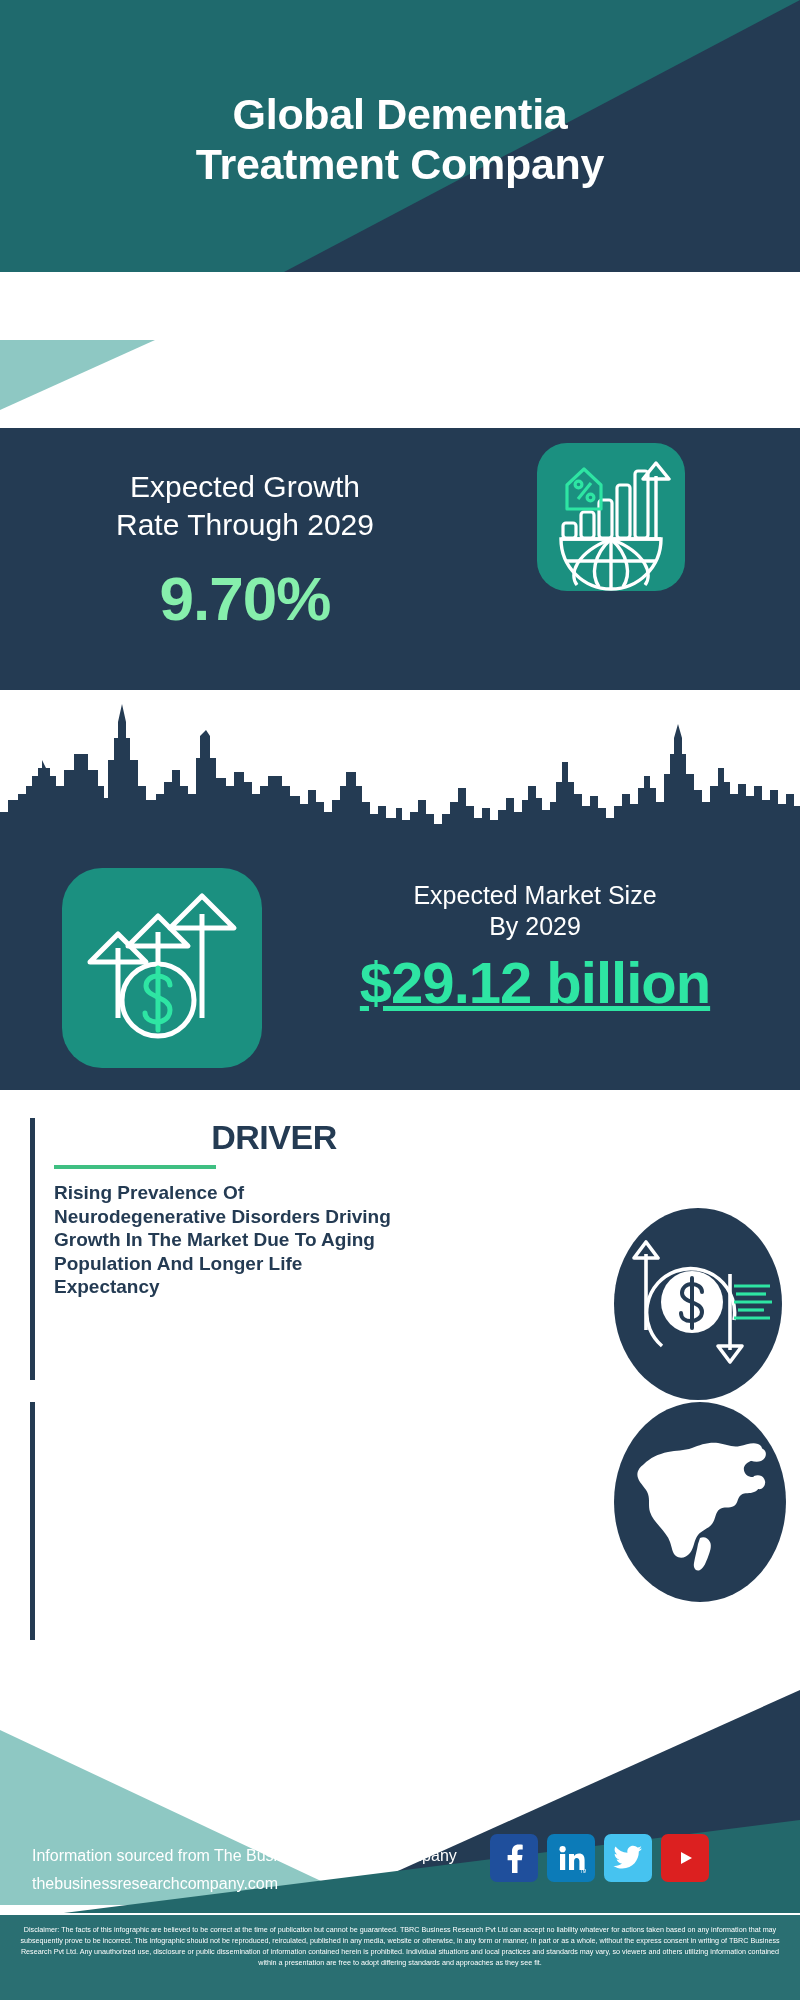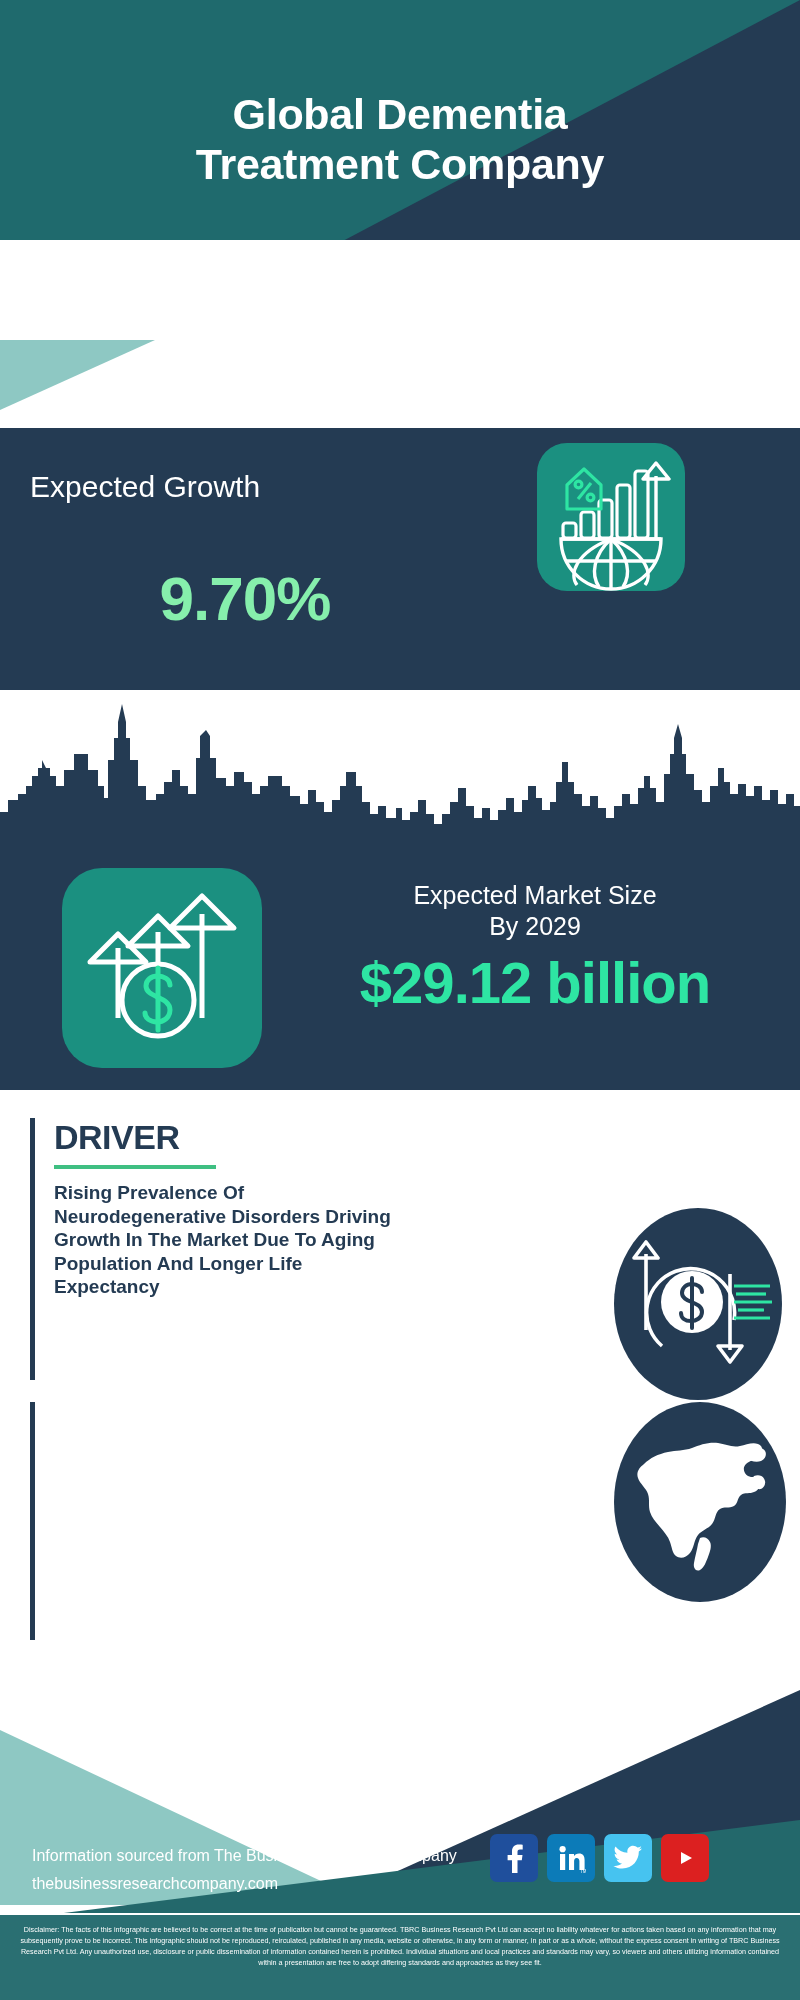--- a/index.html
+++ b/index.html
@@ -7,21 +7,21 @@
   body {
     font-family:"Liberation Sans", sans-serif;
     background:#ffffff;
     position:relative;
     overflow:hidden;
   }
   .page { position:relative; width:800px; height:2000px; background:#ffffff; }
 
   
   .header {
-    position:absolute; left:0; top:0; width:800px; height:240px;
+    position:absolute; left:0; top:0; width:800px; height:272px;
     background:#1f6a6d; overflow:hidden;
   }
   .header-diag {
     position:absolute; left:0; top:0; width:800px; height:340px;
   }
   .header-title {
     position:absolute; left:0; top:90px; width:800px;
     text-align:center; color:#ffffff;
     font-size:43px; font-weight:bold; line-height:1.16;
     letter-spacing:-0.3px; z-index:3;
@@ -33,21 +33,21 @@
     background:#ffffff; overflow:hidden;
   }
 
   
   .growth {
     position:absolute; left:0; top:428px; width:800px; height:262px;
     background:#243b53;
   }
   .growth-label {
     position:absolute; left:30px; top:40px; width:430px;
-    text-align:left; color:#ffffff;
+    text-align:center; color:#ffffff;
     font-size:30px; line-height:1.28;
   }
   .growth-value {
     position:absolute; left:30px; top:135px; width:430px;
     text-align:center; color:#86efac;
     font-size:62px; font-weight:bold; letter-spacing:-1px;
   }
   .icon-tile-growth {
     position:absolute; left:537px; top:443px;
     width:148px; height:148px; border-radius:30px;
@@ -69,21 +69,21 @@
     width:200px; height:200px; border-radius:40px;
     background:#1b9080; z-index:6;
   }
   .market-text {
     position:absolute; left:285px; top:880px; width:500px;
     text-align:center; color:#ffffff; z-index:6;
   }
   .market-label { font-size:25px; line-height:1.25; }
   .market-value {
     margin-top:6px; color:#2ee5a3;
-    font-size:58px; font-weight:bold; letter-spacing:-1px; white-space:nowrap;
+    font-size:58px; font-weight:bold; letter-spacing:-1px; white-space:nowrap;text-decoration:underline;
   }
 
   
   .body-sec {
     position:absolute; left:0; top:1090px; width:800px; height:600px;
     background:#ffffff;
   }
   .card { position:absolute; }
   .card-rule {
     position:absolute; left:0; top:0; width:5px; height:100%;
@@ -157,20 +157,21 @@
   <div class="band-white">
     <svg viewBox="0 0 800 90" preserveAspectRatio="none" style="position:absolute;left:0;top:0;width:800px;height:90px;">
       <polygon points="0,0 155,0 0,70" fill="#8ec8c3"></polygon>
       <polygon points="155,0 800,0 800,4 800,0" fill="#243b53"></polygon>
     </svg>
   </div>
 
   <div class="growth">
     <div class="growth-label">
       <div>Expected Growth</div>
+      <div>Rate Through 2029</div>
     </div>
     <div class="growth-value">9.70%</div>
   </div>
 
   <div class="icon-tile-growth">
     <svg viewBox="0 0 148 148" width="148" height="148">
 
       <g fill="none" stroke="#ffffff" stroke-width="3.4">
         <path d="M24 96 A50 50 0 0 0 124 96 Z"></path>
         <path d="M74 96 L74 146"></path>
@@ -256,21 +257,21 @@
     <div class="market-label">Expected Market Size</div>
     <div class="market-label">By 2029</div>
     <div class="market-value">$29.12 billion</div>
   </div>
 
   <div class="body-sec">
 
     <div class="card" style="left:30px; top:28px; width:470px; height:262px;">
       <div class="card-rule"></div>
       <div class="card-body">
-        <div class="card-title" style="font-size:34px;">DRIVER</div>
+        <div class="card-title" style="font-size:34px;text-align:center;">DRIVER</div>
         <div class="card-underline" style="width:162px;"></div>
         <div class="card-text" style="font-size:19px; width:352px;">Rising Prevalence Of Neurodegenerative Disorders Driving Growth In The Market Due To Aging Population And Longer Life Expectancy</div>
       </div>
     </div>
 
     <div class="badge-circle" style="left:614px; top:118px; width:168px; height:192px;">
       <svg viewBox="0 0 168 192" width="168" height="192">
 
         <path d="M32 122 L32 46 M32 34 L44 50 L20 50 Z" fill="none" stroke="#ffffff" stroke-width="3.6" stroke-linejoin="round"></path>
 

